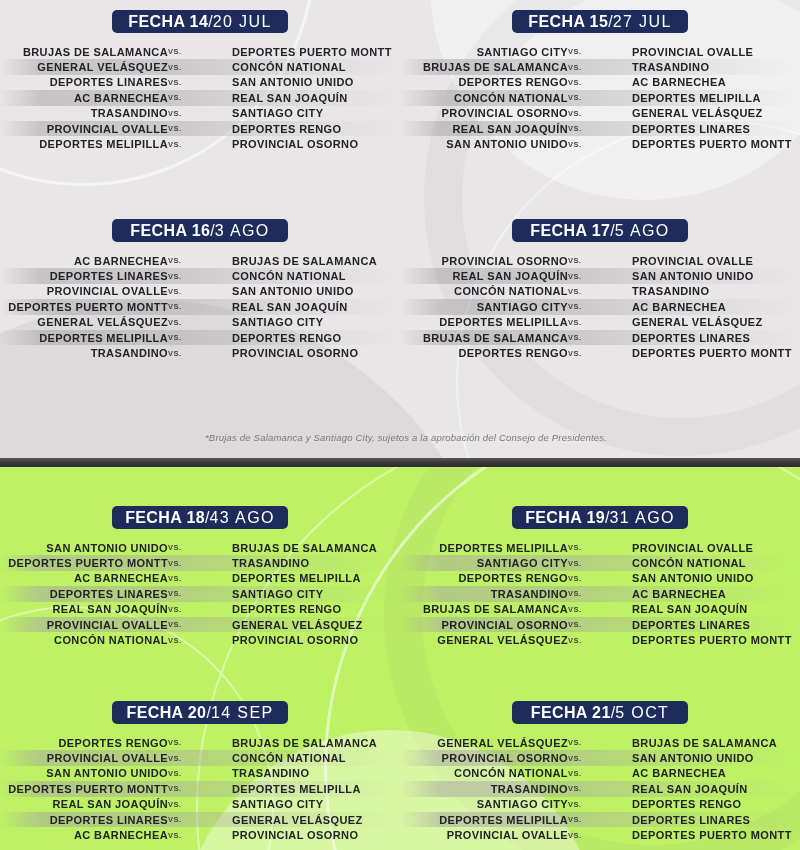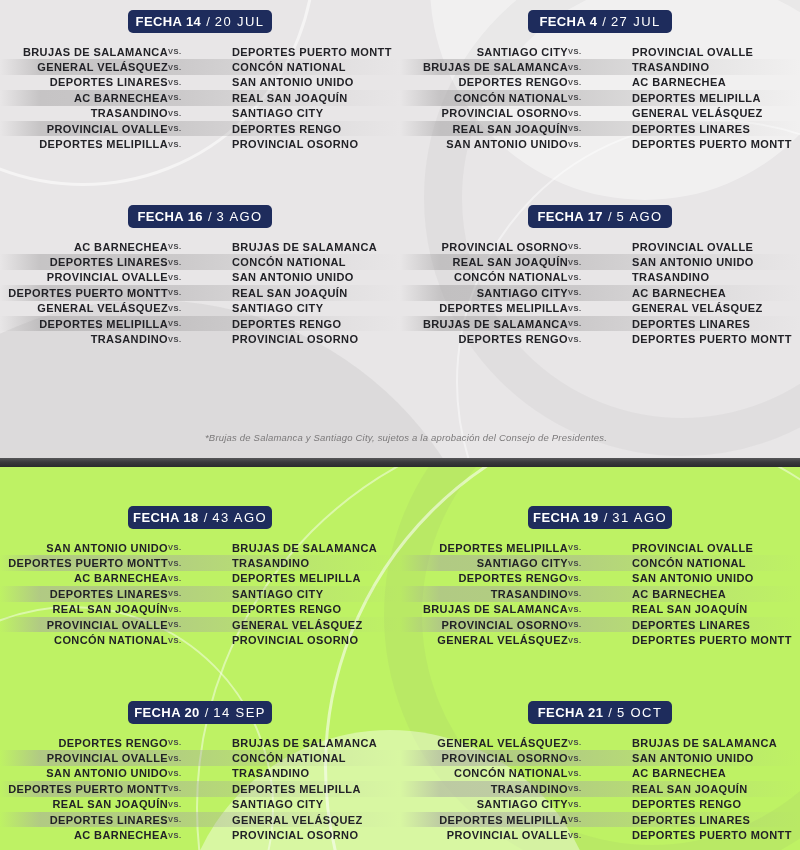--- a/index.html
+++ b/index.html
@@ -17,23 +17,23 @@
   
   .deco{position:absolute;border-radius:50%;pointer-events:none;}
   .ring{border:3px solid rgba(255,255,255,0.55);}
   .ring-thin{border:2px solid rgba(255,255,255,0.45);}
   .blob-dark{background:rgba(148,146,147,0.14);}
   .blob-light{background:rgba(255,255,255,0.40);}
   .arc-dark{border:38px solid rgba(130,128,129,0.07);}
 
   .columns{position:absolute;left:0;width:800px;display:grid;grid-template-columns:400px 400px;}
 
-  .badge{width:144px;height:23px;margin:0 auto;background:#1e2c5c;border-radius:5px;
-    color:#fff;display:flex;align-items:center;justify-content:center;gap:5px;
-    font-size:13px;line-height:23px;white-space:nowrap;}
+  .badge{width:176px;height:23px;margin:0 auto;background:#1e2c5c;border-radius:5px;
+    color:#fff;display:flex;align-items:center;justify-content:center;
+    font-size:16px;line-height:23px;white-space:nowrap;}
   .badge-fecha{font-weight:bold;letter-spacing:0.4px;}
   .badge-slash{font-weight:normal;opacity:0.95;}
   .badge-date{font-weight:normal;letter-spacing:1.4px;}
 
   .rows{margin-top:11px;}
   .match-row{height:15.4px;display:grid;grid-template-columns:168px 64px 1fr;align-items:center;}
   .match-row.striped{background:linear-gradient(90deg,
       rgba(164,162,163,0) 0%,
       rgba(164,162,163,0.50) 10%,
       rgba(164,162,163,0.42) 45%,
@@ -100,21 +100,21 @@
             </div>
             <div class="match-row">
               <span class="home">DEPORTES MELIPILLA</span>
               <span class="vs">vs.</span>
               <span class="away">PROVINCIAL OSORNO</span>
             </div>
           </div>
       </div>
       <div class="fecha-section">
         <div class="badge">
-          <span class="badge-fecha">FECHA 4</span>
+          <span class="badge-fecha">FECHA 15</span>
           <span class="badge-slash">/</span>
           <span class="badge-date">27 JUL</span>
         </div>
         <div class="rows">
             <div class="match-row">
               <span class="home">SANTIAGO CITY</span>
               <span class="vs">vs.</span>
               <span class="away">PROVINCIAL OVALLE</span>
             </div>
             <div class="match-row striped">
@@ -144,21 +144,21 @@
             </div>
             <div class="match-row">
               <span class="home">SAN ANTONIO UNIDO</span>
               <span class="vs">vs.</span>
               <span class="away">DEPORTES PUERTO MONTT</span>
             </div>
           </div>
       </div>
     </div>
 
-    <div class="columns" style="top:205px">
+    <div class="columns" style="top:219px">
       <div class="fecha-section">
         <div class="badge">
           <span class="badge-fecha">FECHA 16</span>
           <span class="badge-slash">/</span>
           <span class="badge-date">3 AGO</span>
         </div>
         <div class="rows">
             <div class="match-row">
               <span class="home">AC BARNECHEA</span>
               <span class="vs">vs.</span>

